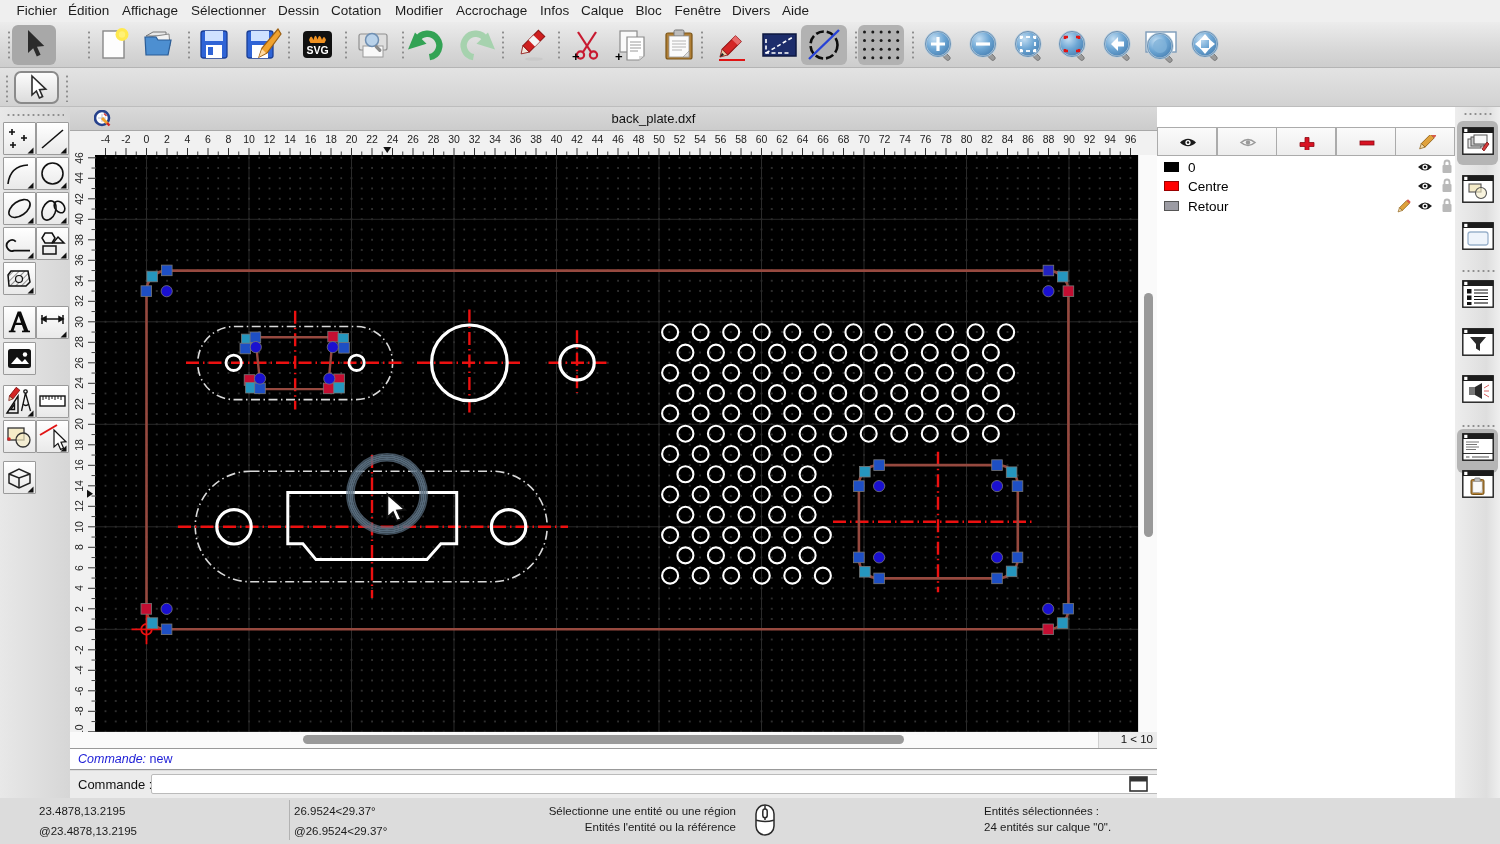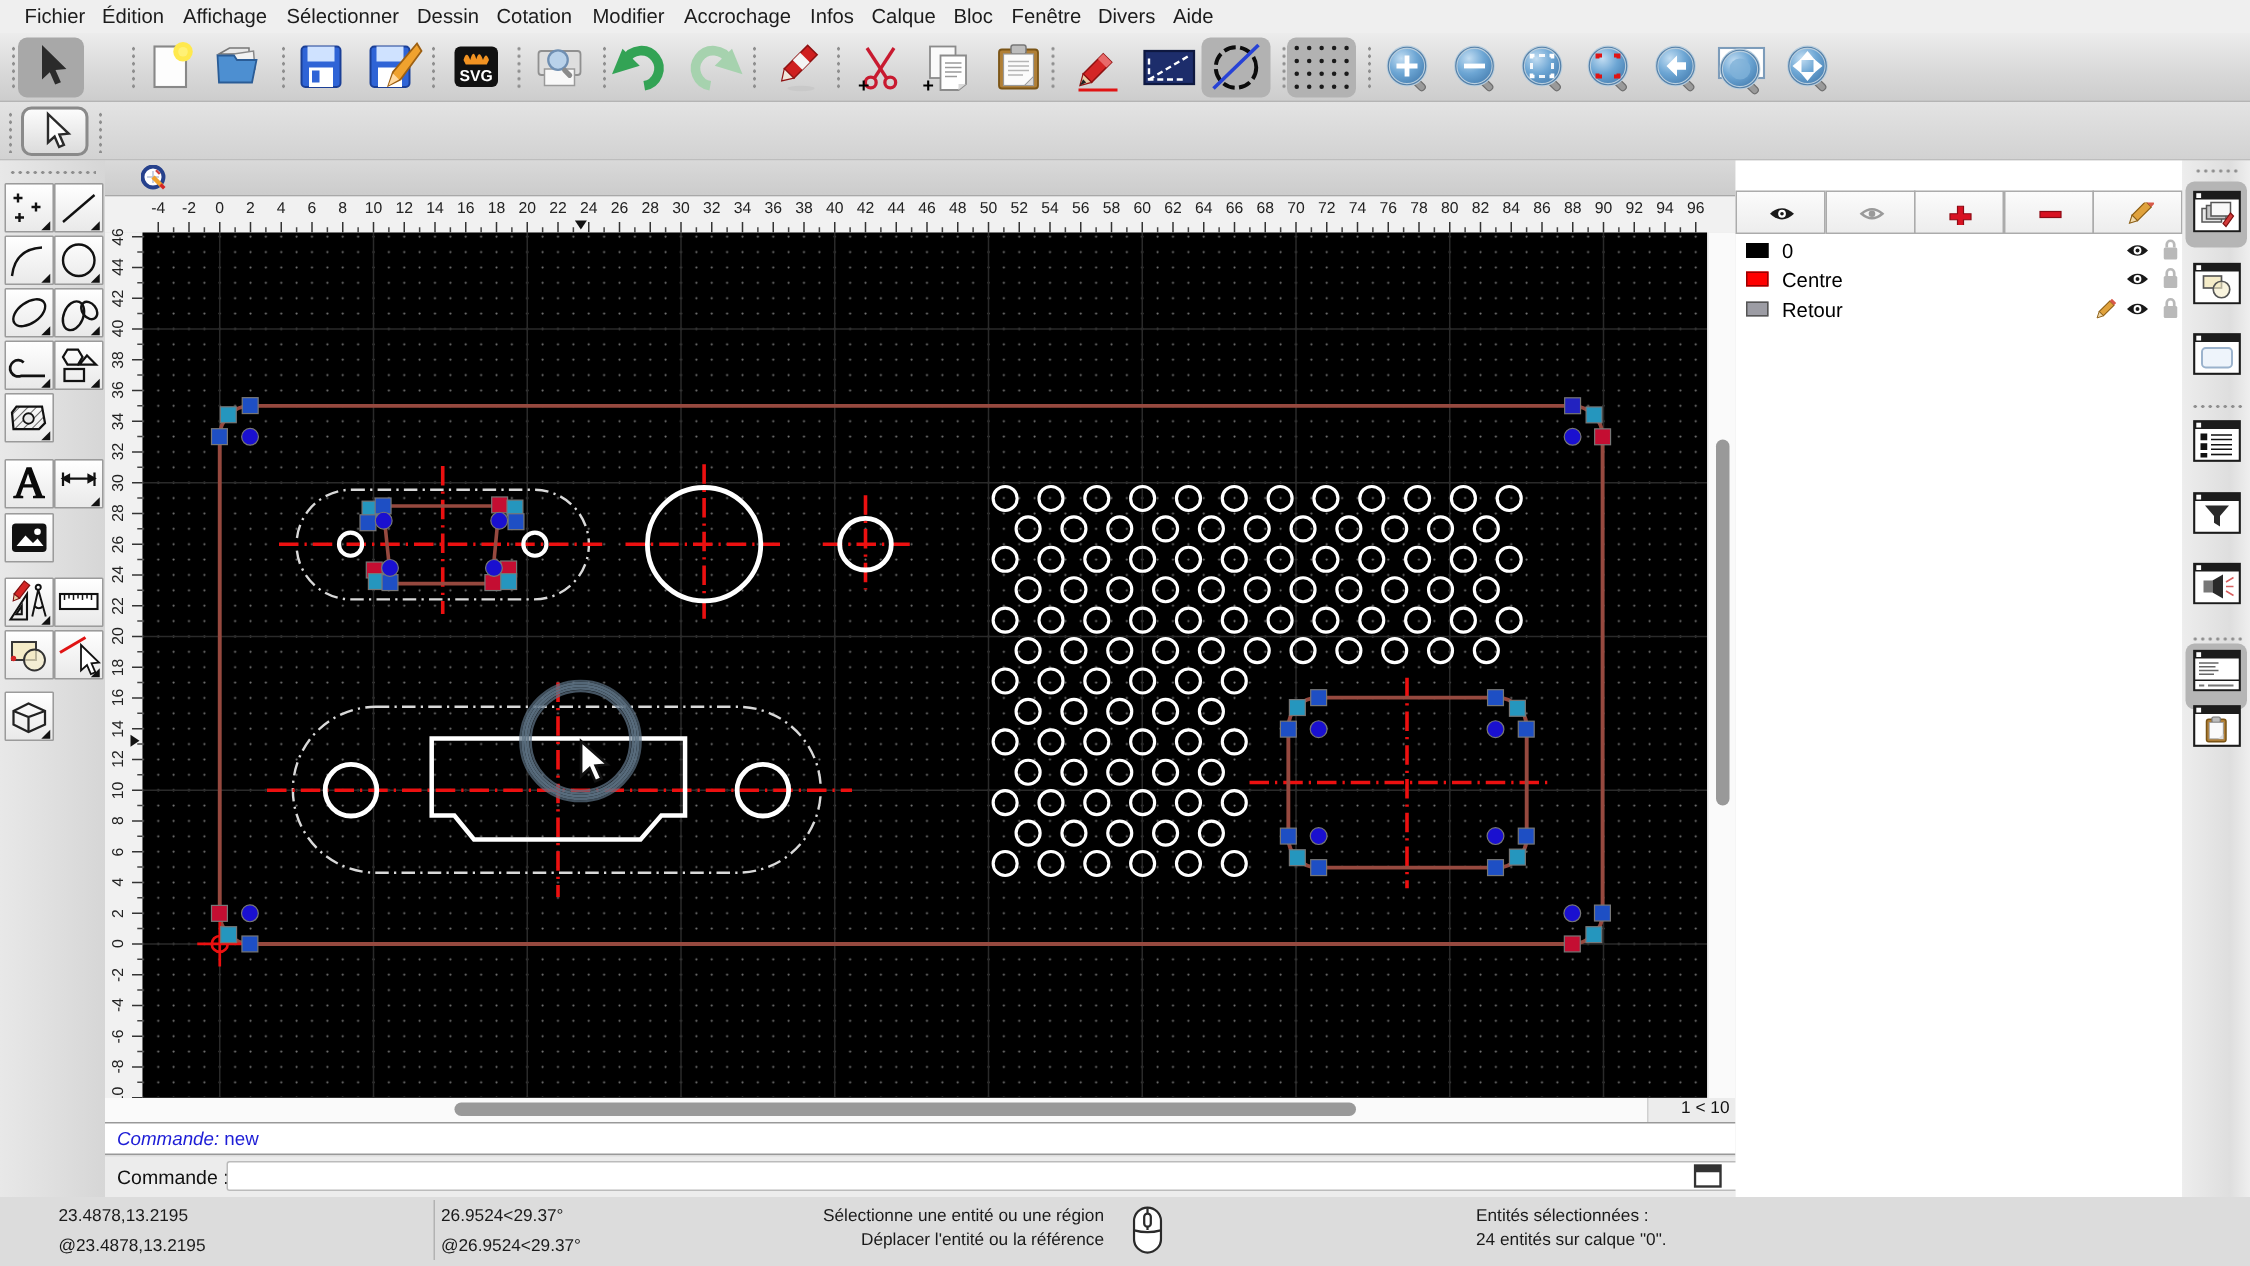--- a/index.html
+++ b/index.html
@@ -376,20 +376,21 @@
       </svg></div>
 </div>
 <div id="tabbar" class="abs">
 <svg class="abs" style="left:24px;top:3px" width="17" height="17" viewBox="0 0 17 17">
       <circle cx="8" cy="8" r="7" fill="#fff" stroke="#26418c" stroke-width="2.6"></circle>
       <path d="M4 8 h8 M8 4 v8" stroke="#b8c2d8" stroke-width="1"></path>
       <path d="M10 3.5 l2.5 2.5" stroke="#d04040" stroke-width="1.6"></path>
       <path d="M8 8 L14 14" stroke="#f0a22e" stroke-width="3"></path>
       <path d="M13 13 l2.5 2.5" stroke="#d42525" stroke-width="2.4"></path>
     </svg>
+<div class="title">back_plate.dxf</div>
 </div>
 <div id="hruler" class="abs">
 <svg class="abs" style="left:0;top:0" width="1087" height="24" viewBox="0 0 1087 24">
 <path d="M35.5 17 V24" stroke="#333" stroke-width="1"></path>
 <path d="M45.75 20.5 V24" stroke="#444" stroke-width="1"></path>
 <path d="M56 17 V24" stroke="#333" stroke-width="1"></path>
 <path d="M66.25 20.5 V24" stroke="#444" stroke-width="1"></path>
 <path d="M76.5 17 V24" stroke="#333" stroke-width="1"></path>
 <path d="M86.75 20.5 V24" stroke="#444" stroke-width="1"></path>
 <path d="M97 17 V24" stroke="#333" stroke-width="1"></path>
@@ -1047,20 +1048,20 @@
     </svg>
 </div>
 <div id="statusbar" class="abs">
 <div style="left:3px;top:7px">23.4878,13.2195</div>
 <div style="left:3px;top:27px">@23.4878,13.2195</div>
 <div style="left:253px;top:2px;width:1px;height:40px;background:#b2b2b2"></div>
 <div style="left:258px;top:7px">26.9524&lt;29.37°</div>
 <div style="left:258px;top:27px">@26.9524&lt;29.37°</div>
 <div style="left:718px;top:7px;width:0;white-space:pre;direction:rtl"></div>
 <div style="left:440px;top:7px;width:260px;text-align:right">Sélectionne une entité ou une région</div>
-<div style="left:440px;top:23px;width:260px;text-align:right">Déplacer l'entité ou la référence</div>
+<div style="left:440px;top:23px;width:260px;text-align:right">Entités l'entité ou la référence</div>
 <svg class="abs" style="left:719px;top:6px" width="20" height="32" viewBox="0 0 20 32">
       <rect x="1" y="1" width="18" height="30" rx="9" fill="#fff" stroke="#2a2a2a" stroke-width="1.5"></rect>
       <path d="M10 1.5 V5 M10 13.5 V16 M1.2 16.2 Q10 18.6 18.8 16.2" fill="none" stroke="#2a2a2a" stroke-width="1.5"></path>
       <rect x="7.8" y="5" width="4.4" height="8.8" rx="2.2" fill="#fff" stroke="#2a2a2a" stroke-width="1.5"></rect>
     </svg>
 <div style="left:948px;top:7px">Entités sélectionnées :</div>
 <div style="left:948px;top:23px">24 entités sur calque "0".</div>
 </div>
 </body></html>

